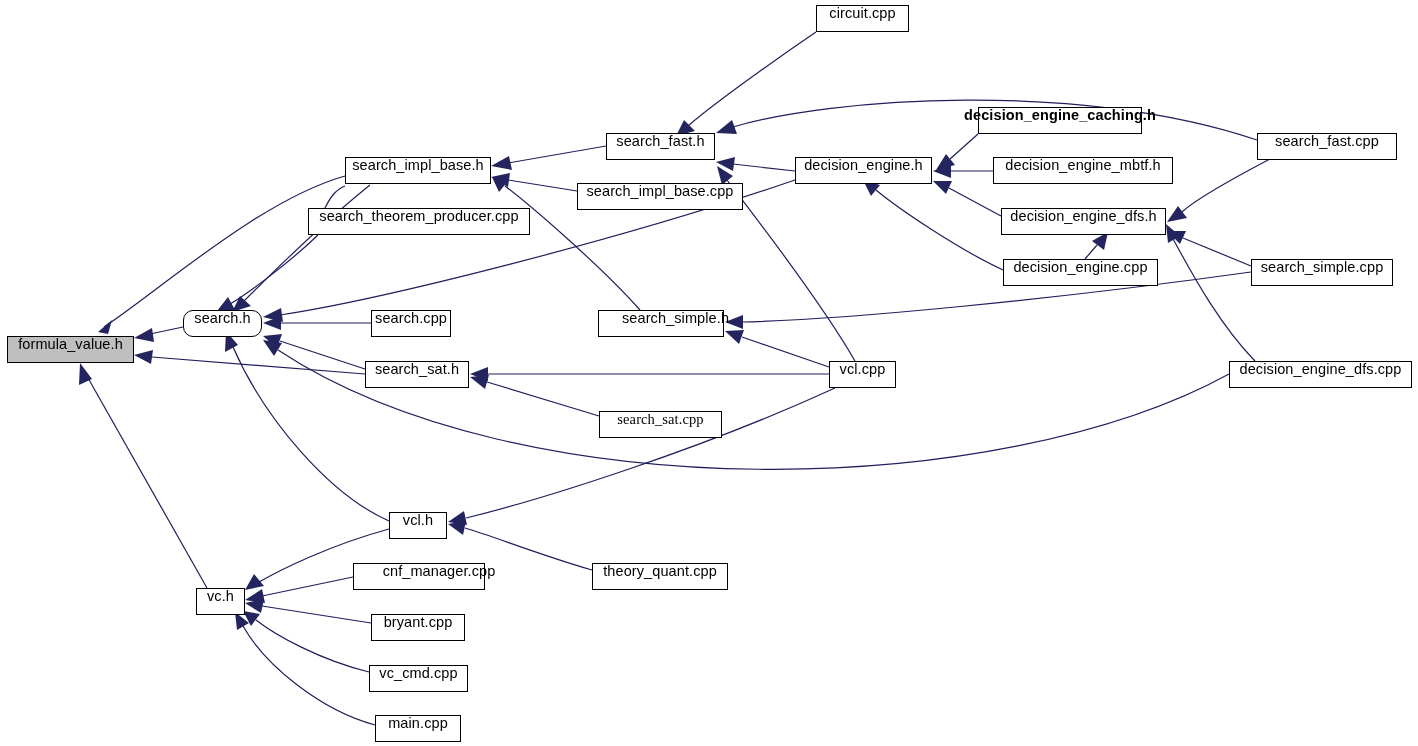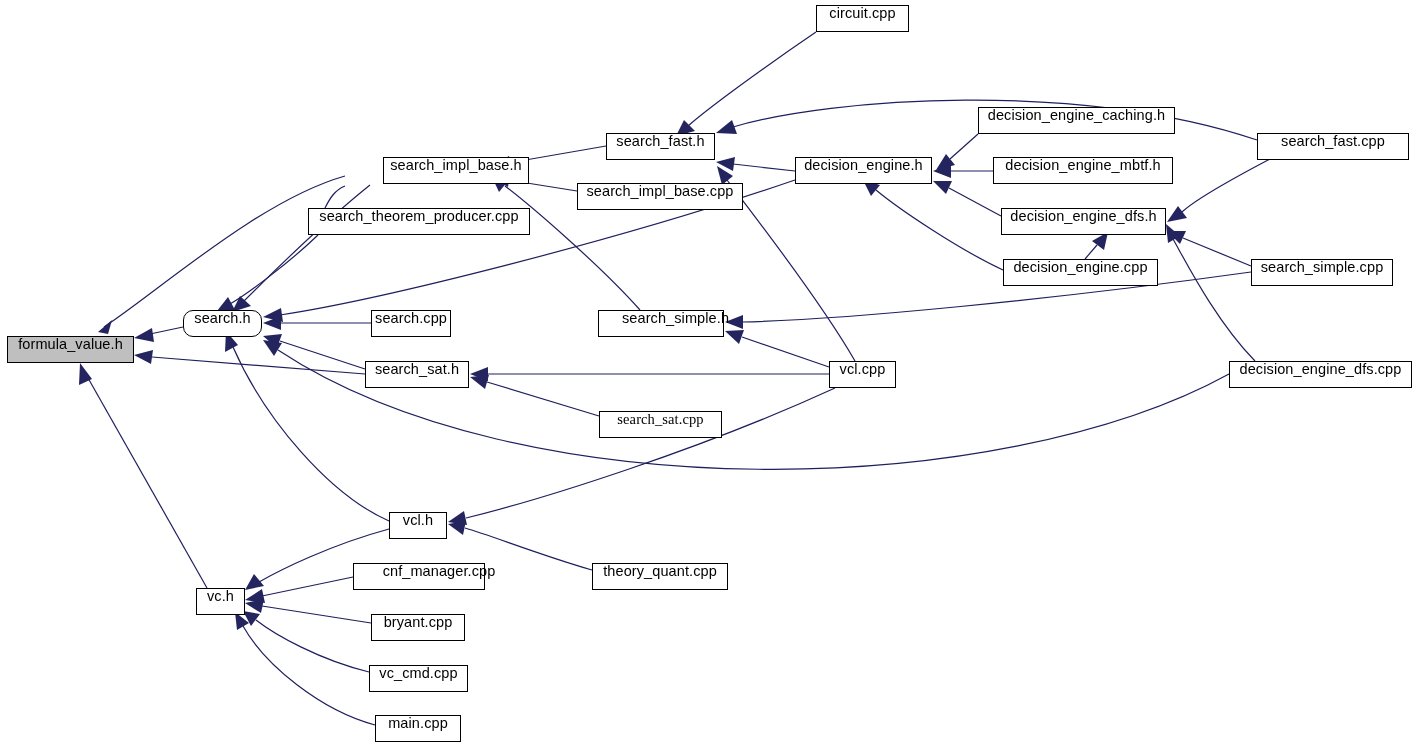--- a/index.html
+++ b/index.html
@@ -220,21 +220,21 @@
     <g>
       <path class="edge-path" d="M375,725 C 320,710 265,665 243,626"></path>
       <polygon class="edge-head" points="235,612 249,623 237,630"></polygon>
     </g>
 
   </svg>
 
   <div class="node highlight" style="left:7px;  top:336px;  width:127px;">
       <span class="node-label">formula_value.h</span>
     </div>
-  <div class="node" style="left:345px; top:157px;  width:146px;margin-left:38px;">
+  <div class="node" style="left:345px; top:157px;  width:146px;">
       <span class="node-label">search_impl_base.h</span>
     </div>
   <div class="node" style="left:308px; top:208px;  width:222px;">
       <span class="node-label">search_theorem_producer.cpp</span>
     </div>
   <div class="node" style="left:577px; top:183px;  width:166px;">
       <span class="node-label">search_impl_base.cpp</span>
     </div>
   <div class="node" style="left:183px; top:310px;  width:79px;border-radius:10px;">
       <span class="node-label">search.h</span>
@@ -256,33 +256,33 @@
     </div>
   <div class="node" style="left:598px; top:310px;  width:126px;padding-left:29px;">
       <span class="node-label">search_simple.h</span>
     </div>
   <div class="node" style="left:829px; top:361px;  width:67px;">
       <span class="node-label">vcl.cpp</span>
     </div>
   <div class="node" style="left:795px; top:157px;  width:137px;">
       <span class="node-label">decision_engine.h</span>
     </div>
-  <div class="node" style="left:978px; top:107px;  width:197px;">
+  <div class="node" style="left:978px; top:107px;  width:164px;font-weight:bold;">
       <span class="node-label">decision_engine_caching.h</span>
     </div>
   <div class="node" style="left:993px; top:157px;  width:180px;">
       <span class="node-label">decision_engine_mbtf.h</span>
     </div>
   <div class="node" style="left:1001px;top:208px;  width:165px;">
       <span class="node-label">decision_engine_dfs.h</span>
     </div>
   <div class="node" style="left:1003px;top:259px;  width:155px;">
       <span class="node-label">decision_engine.cpp</span>
     </div>
-  <div class="node" style="left:1257px;top:133px;  width:152px;">
+  <div class="node" style="left:1257px;top:133px;  width:140px;">
       <span class="node-label">search_fast.cpp</span>
     </div>
   <div class="node" style="left:1251px;top:259px;  width:142px;">
       <span class="node-label">search_simple.cpp</span>
     </div>
   <div class="node" style="left:1229px;top:361px;  width:183px;">
       <span class="node-label">decision_engine_dfs.cpp</span>
     </div>
   <div class="node" style="left:389px; top:512px;  width:58px;">
       <span class="node-label">vcl.h</span>

